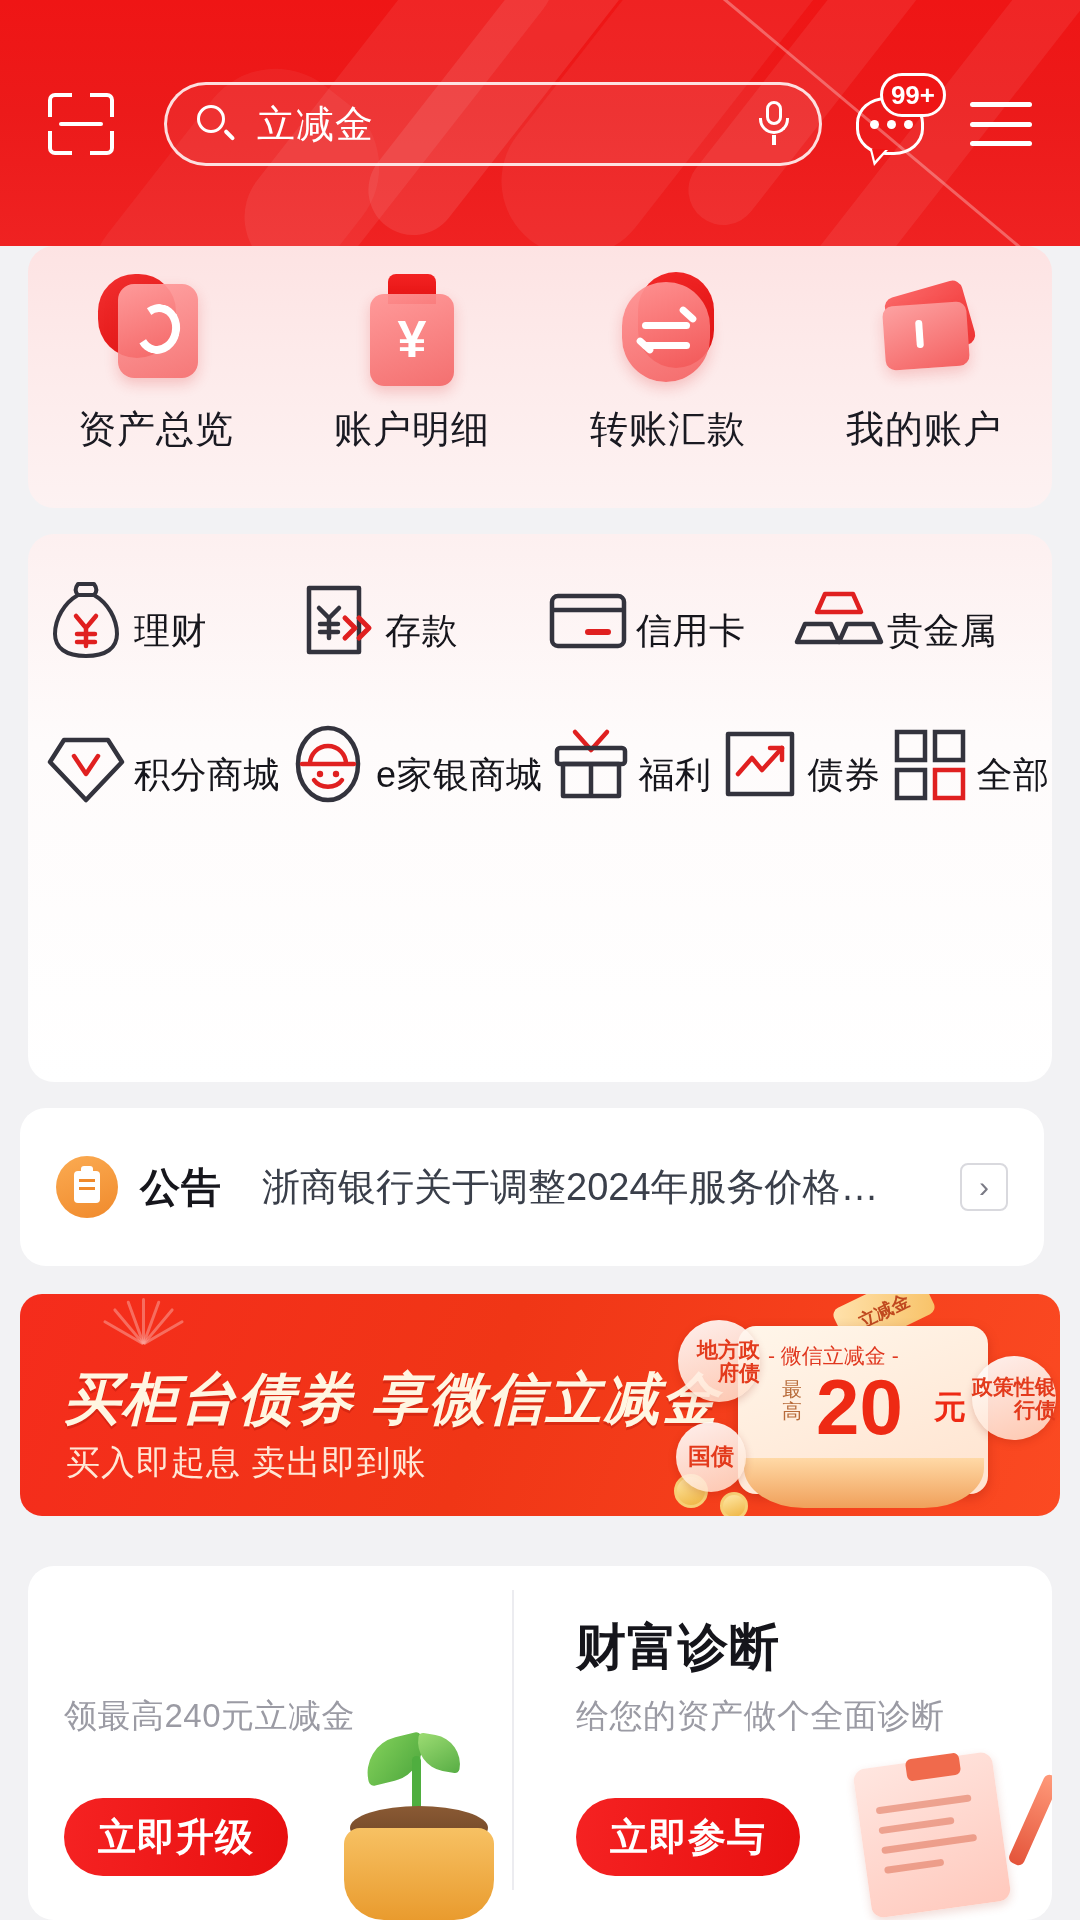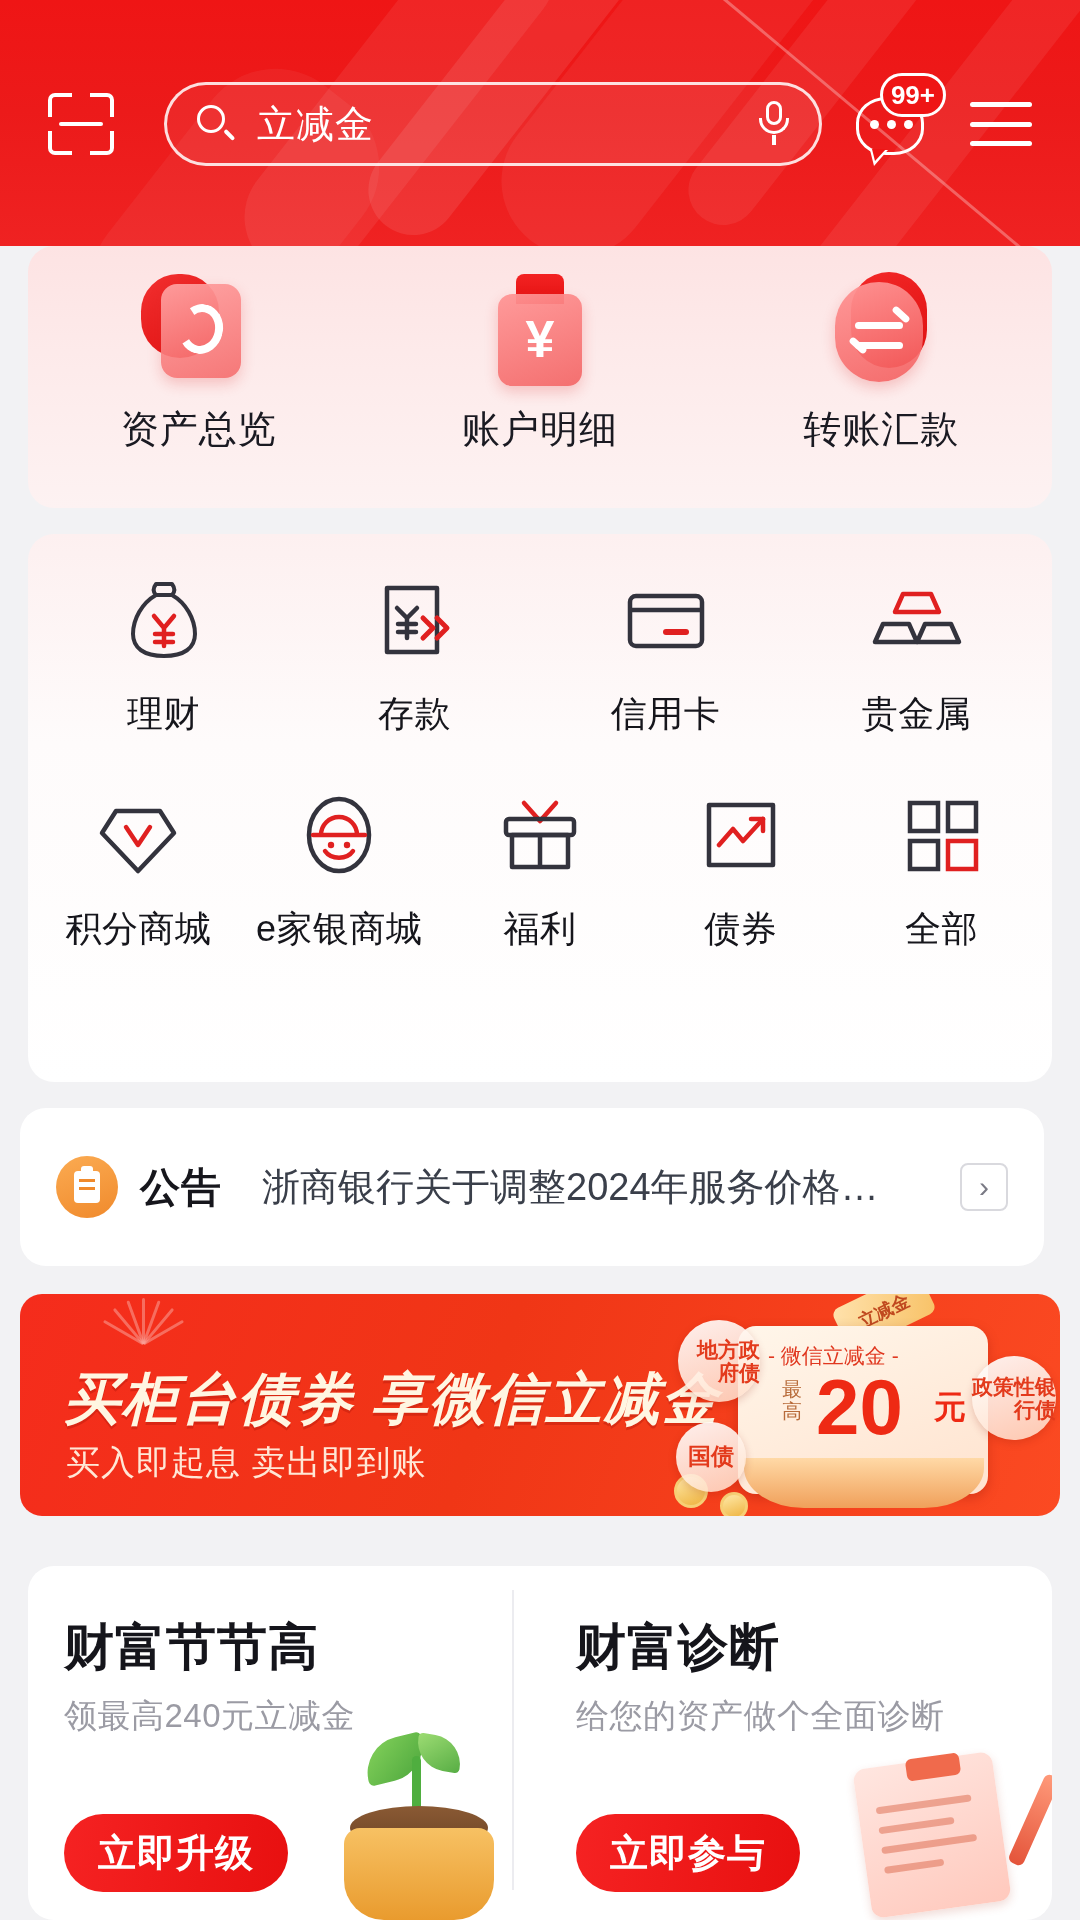--- a/index.html
+++ b/index.html
@@ -149,21 +149,21 @@
              transform: rotate(-4deg); }
 
   
   .grid-card {
     position: absolute; left: 28px; top: 534px; width: 1024px; height: 548px;
     background: linear-gradient(180deg, #fdf0f0 0%, #fefbfb 38%, #ffffff 100%);
     border-radius: 26px; padding: 38px 10px 0;
   }
   .grid-row { display: flex; }
   .grid-row + .grid-row { margin-top: 48px; }
-  .grid-item { flex: 1 1 0; display: flex; flex-direction: column; align-items: center; }
+  .grid-item { flex: 1 1 0; display: flex; flex-direction: row; align-items: center; }
   .gicon { width: 96px; height: 96px; position: relative; }
   .g-label { margin-top: 22px; font-size: 36px; color: #16161c; letter-spacing: 0.5px; white-space: nowrap; }
 
   
   .notice {
     position: absolute; left: 20px; top: 1108px; width: 1024px; height: 158px;
     background: #fff; border-radius: 26px; display: flex; align-items: center; padding: 0 36px;
   }
   .notice-ico {
     width: 62px; height: 62px; border-radius: 50%; flex: 0 0 auto;
@@ -235,21 +235,20 @@
   .b-card.left { border-radius: 26px 0 0 26px; }
   .b-card.right { border-radius: 0 26px 26px 0; }
   .b-divider { position: absolute; left: 512px; top: 1590px; width: 2px; height: 300px; background: #ececf0; z-index: 5; }
   .b-title { position: absolute; left: 36px; top: 48px; font-size: 50px; font-weight: 800; color: #15151b; letter-spacing: 1px; }
   .b-sub { position: absolute; left: 36px; top: 128px; font-size: 33px; color: #9b9ba4; letter-spacing: 0.5px; }
   .b-btn {
     position: absolute; left: 36px; top: 232px; height: 78px; padding: 0 34px;
     background: linear-gradient(95deg,#f52222,#e81010); border-radius: 40px;
     color: #fff; font-size: 38px; font-weight: 700; display: flex; align-items: center; justify-content: center;
     letter-spacing: 1px;
-    margin-top: 16px;
   }
   .b-art { position: absolute; right: 6px; bottom: 0; width: 230px; height: 200px; }
   .sprout-pot { position: absolute; left: 40px; bottom: 0; width: 150px; height: 92px;
                 background: linear-gradient(180deg,#f7c163,#e99b2e); border-radius: 16px 16px 40px 40px; }
   .sprout-soil { position: absolute; left: 46px; bottom: 70px; width: 138px; height: 44px;
                  background: linear-gradient(180deg,#8a5a34,#6d4425); border-radius: 50%; }
   .sprout-stem { position: absolute; left: 108px; bottom: 88px; width: 9px; height: 76px; background: #4fae3f; border-radius: 5px; }
   .sprout-leaf { position: absolute; left: 60px; bottom: 140px; width: 62px; height: 42px;
                  background: linear-gradient(140deg,#86d35c,#4ba53c); border-radius: 40px 6px 40px 6px; transform: rotate(-14deg);}
   .sprout-leaf2 { position: absolute; left: 112px; bottom: 150px; width: 46px; height: 34px;
@@ -348,20 +347,28 @@
         <div class="q3-arrows">
             <span class="l1"></span>
             <span class="l2"></span>
             <span class="h1"></span>
             <span class="h2"></span>
           </div>
       </div>
       <div class="q-label">转账汇款</div>
     </div>
 
+    <div class="quick-item">
+      <div class="qicon">
+        <div class="q4-back"></div>
+          <div class="q4-front"></div>
+          <div class="q4-slot"></div>
+      </div>
+      <div class="q-label">我的账户</div>
+    </div>
   </div>
 
   <div class="grid-card">
 
     <div class="grid-row">
 
       <div class="grid-item">
         <div class="gicon">
           <svg viewBox="0 0 96 96" width="96" height="96">
             <path d="M40 12c-3 4-3 8 0 11h16c3-3 3-7 0-11z" fill="none" stroke="#33333d" stroke-width="4" stroke-linejoin="round"></path>
@@ -506,21 +513,20 @@
       <div class="bn-coin c2"></div>
       <div class="bubble b1">地方政府债</div>
       <div class="bubble b2">国债</div>
       <div class="bubble b3">政策性银行债</div>
     </div>
   </div>
 
   <div class="bottom-row">
 
     <div class="b-card left">
-      <div class="b-title">财富节节高</div>
       <div class="b-sub">领最高240元立减金</div>
       <div class="b-btn">立即升级</div>
       <div class="b-art">
         <div class="sprout-leaf"></div>
         <div class="sprout-leaf2"></div>
         <div class="sprout-stem"></div>
         <div class="sprout-soil"></div>
         <div class="sprout-pot"></div>
       </div>
     </div>

